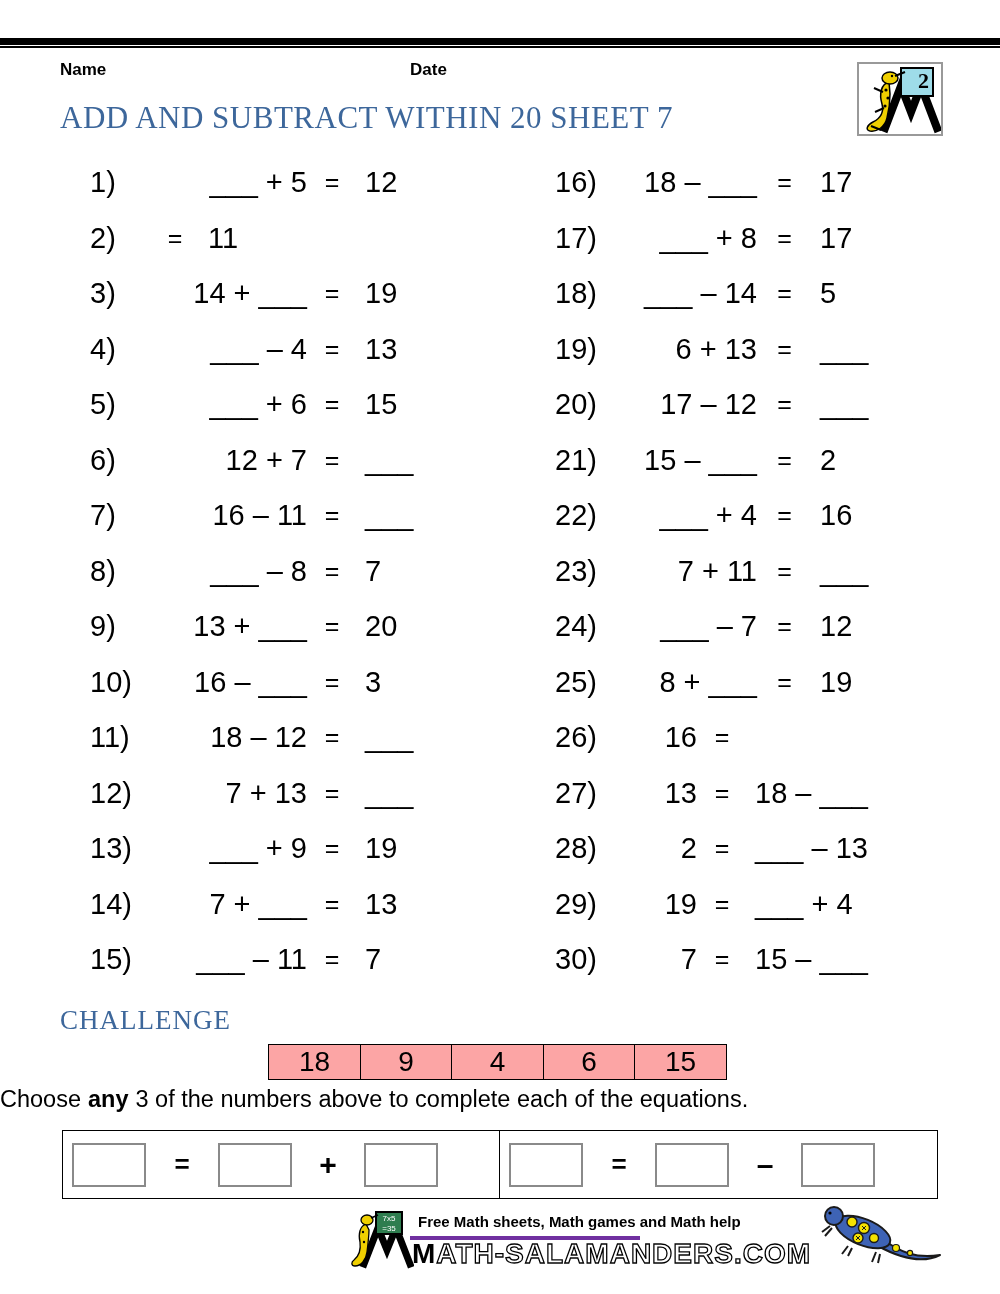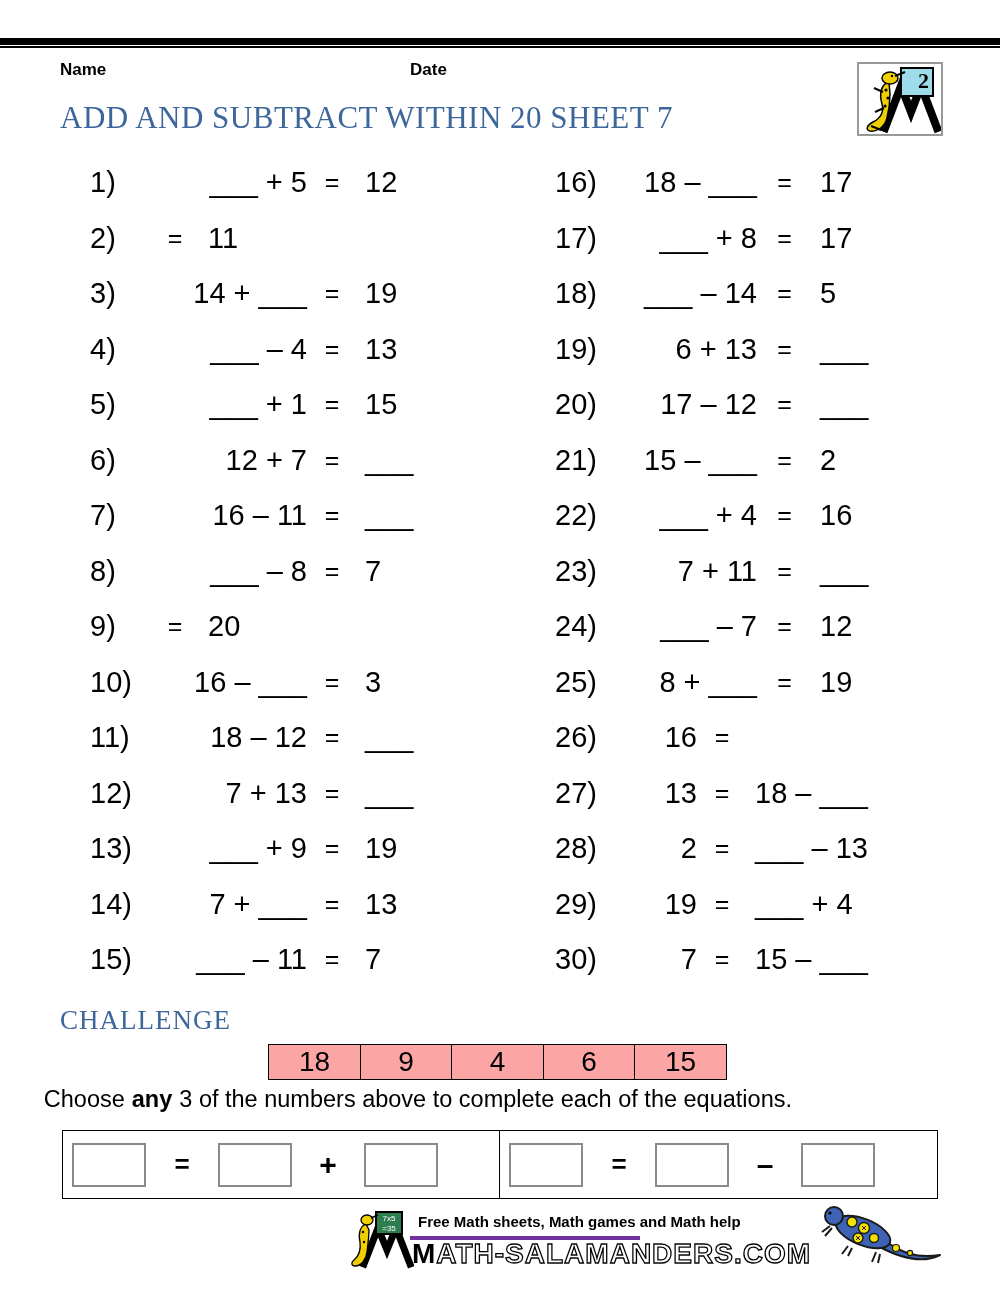--- a/index.html
+++ b/index.html
@@ -36,21 +36,21 @@
   #col-right .c-eq{width:55px;}
   #col-right .r-swap .c-lhs{width:82px;}
   #col-right .r-swap .c-eq{width:50px;}
   
   .challenge-heading{position:absolute;left:60px;top:1005px;font-family:"Liberation Serif",serif;
     font-size:27px;color:#3D679B;letter-spacing:1px;font-weight:400;}
   .num-table{position:absolute;left:268px;top:1044px;display:flex;}
   .ncell{width:91px;height:34px;border:1.5px solid #000;margin-left:-1.5px;
     display:flex;align-items:center;justify-content:center;font-size:28px;background:#fca5a5;}
   .ncell:first-child{margin-left:0;}
-  .instruction{position:absolute;left:0;top:1086px;width:792px;text-align:right;
+  .instruction{position:absolute;left:0;top:1086px;width:792px;text-align:left;
     font-size:23.5px;}
   .instruction b{margin:0 7px;}
   
   .eq-area{position:absolute;left:62px;top:1130px;width:876px;height:69px;
     border:1.5px solid #000;box-sizing:border-box;display:flex;}
   .eq-half{width:438px;display:flex;align-items:center;box-sizing:border-box;padding-left:9px;}
   .eq-half.first{border-right:1.5px solid #000;}
   .wbox{width:74px;height:44px;border:2px solid #8a8a8a;background:#fff;box-sizing:border-box;
     margin-right:20px;}
   .op{width:32px;text-align:center;font-size:30px;font-weight:700;margin-right:20px;}
@@ -112,21 +112,21 @@
     <span class="c-rhs">19</span>
   </div>
     <div class="prow">
     <span class="c-num">4)</span>
     <span class="c-lhs">___ – 4</span>
     <span class="c-eq">=</span>
     <span class="c-rhs">13</span>
   </div>
     <div class="prow">
     <span class="c-num">5)</span>
-    <span class="c-lhs">___ + 1</span>
+    <span class="c-lhs">___ + 6</span>
     <span class="c-eq">=</span>
     <span class="c-rhs">15</span>
   </div>
     <div class="prow">
     <span class="c-num">6)</span>
     <span class="c-lhs">12 + 7</span>
     <span class="c-eq">=</span>
     <span class="c-rhs">___</span>
   </div>
     <div class="prow">
@@ -136,20 +136,21 @@
     <span class="c-rhs">___</span>
   </div>
     <div class="prow">
     <span class="c-num">8)</span>
     <span class="c-lhs">___ – 8</span>
     <span class="c-eq">=</span>
     <span class="c-rhs">7</span>
   </div>
     <div class="prow">
     <span class="c-num">9)</span>
+    <span class="c-lhs">13 + ___</span>
     <span class="c-eq">=</span>
     <span class="c-rhs">20</span>
   </div>
     <div class="prow">
     <span class="c-num">10)</span>
     <span class="c-lhs">16 – ___</span>
     <span class="c-eq">=</span>
     <span class="c-rhs">3</span>
   </div>
     <div class="prow">

